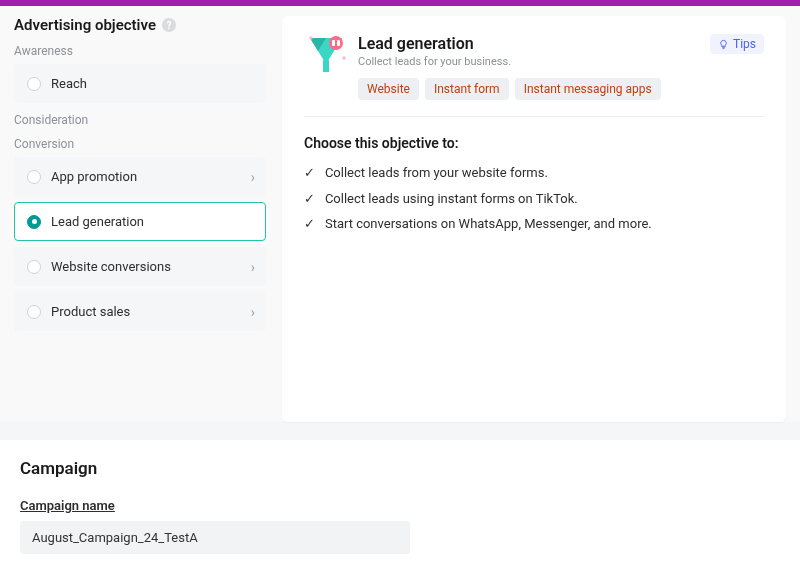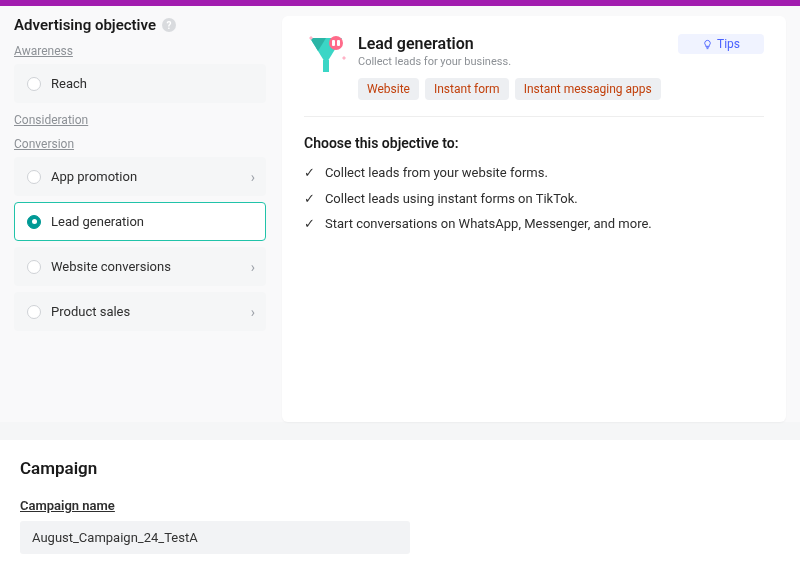--- a/index.html
+++ b/index.html
@@ -48,21 +48,20 @@
       font-size: 10px;
       display: inline-flex;
       align-items: center;
       justify-content: center;
       font-weight: 700;
     }
     .group-label {
       font-size: 12px;
       color: #8d9196;
       margin: 10px 0 6px 0;
-      text-decoration: underline;
     }
     .option-list { display: flex; flex-direction: column; gap: 6px; text-align: right; }
     .option-item {
       background: #f5f6f7;
       border: 1px solid transparent;
       border-radius: 4px;
       padding: 11px 12px;
       display: flex;
       align-items: center;
       cursor: pointer;
@@ -117,21 +116,21 @@
       font-size: 12px;
       padding: 4px 9px;
       border-radius: 4px;
     }
     .tips-btn {
       position: absolute;
       right: 0; top: 0;
       color: #4b62ff;
       background: #f0f3ff;
       font-size: 12px;
-      padding: 3px 24px;
+      padding: 3px 8px;
       border-radius: 4px;
       display: inline-flex;
       align-items: center;
       gap: 4px;
       cursor: pointer;
     }
     .choose-title {
       font-size: 14px;
       font-weight: 600;
       margin: 18px 0 14px 0;

